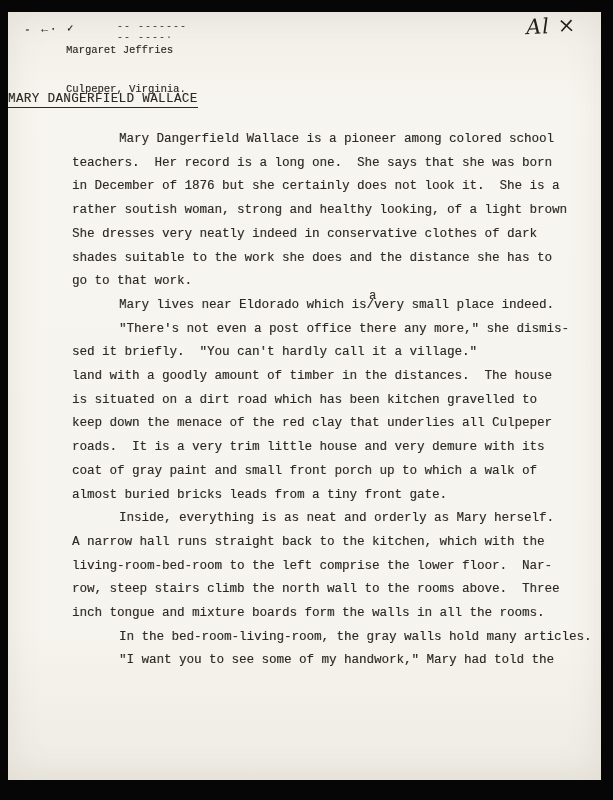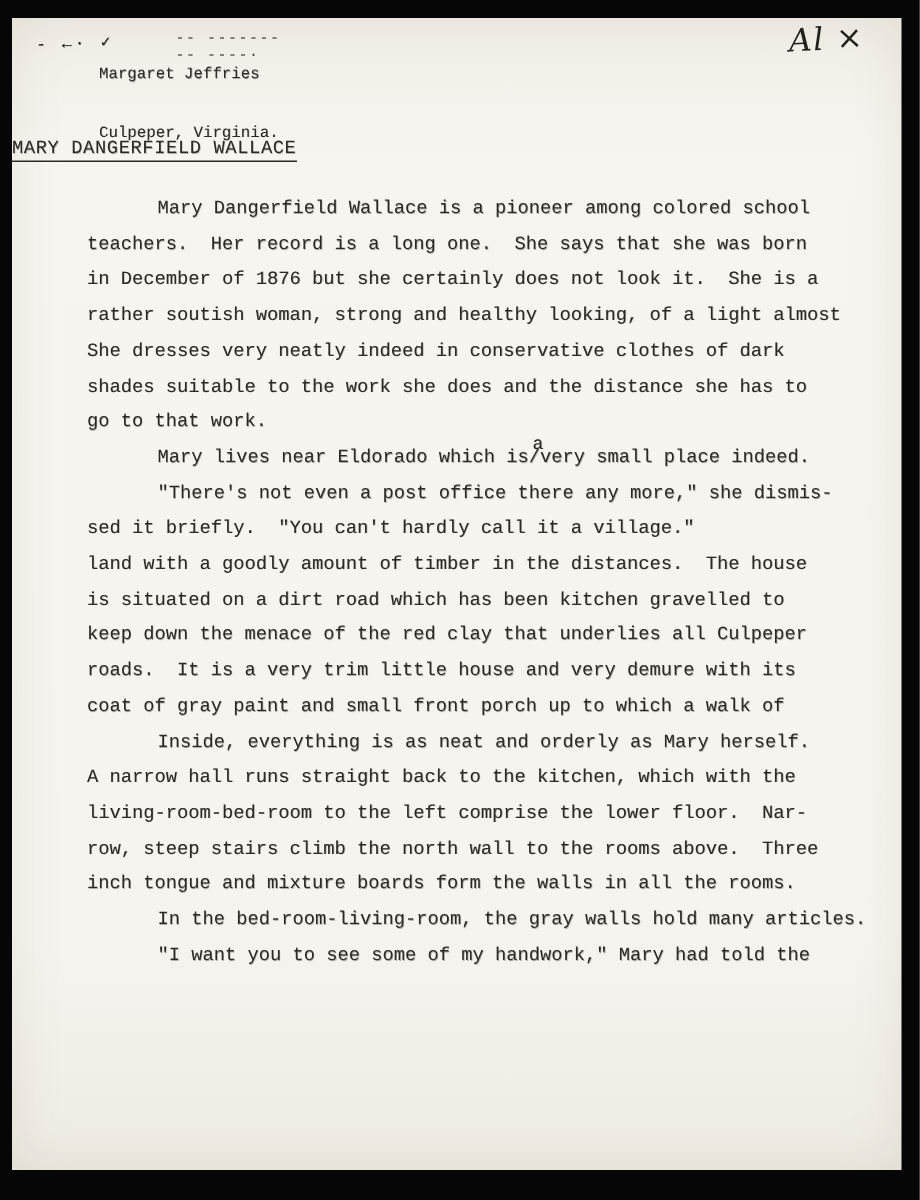--- a/index.html
+++ b/index.html
@@ -49,21 +49,21 @@
   .doc-title{
     position:absolute;left:0;top:80px;width:100%;
     font-size:12.5px;
   }
   .doc-title span{
     border-bottom:1px solid #2d2a25;
     padding-bottom:1px;
     letter-spacing:0.4px;
   }
   .body-text{
-    position:absolute;left:50px;top:116px;
+    position:absolute;left:64px;top:116px;
     width:510px;
     font-size:12.5px;
     line-height:23.7px;
   }
   .line{white-space:pre;}
   .line.indent{padding-left:47px;}
   .ins-wrap{position:relative;}
   .ins-above{
     position:absolute;left:-5px;top:-13px;
     font-size:12px;
@@ -90,32 +90,33 @@
     <div class="corner-mark">Al ×</div>
 
     <div class="doc-title typed">
       <span>MARY DANGERFIELD WALLACE</span>
     </div>
 
     <div class="body-text typed">
         <div class="line indent">Mary Dangerfield Wallace is a pioneer among colored school</div>
         <div class="line">teachers.  Her record is a long one.  She says that she was born</div>
         <div class="line">in December of 1876 but she certainly does not look it.  She is a</div>
-        <div class="line">rather soutish woman, strong and healthy looking, of a light almost</div>
+        <div class="line">rather soutish woman, strong and healthy looking, of a light brown</div>
         <div class="line">She dresses very neatly indeed in conservative clothes of dark</div>
         <div class="line">shades suitable to the work she does and the distance she has to</div>
         <div class="line">go to that work.</div>
         <div class="line indent"><span>Mary lives near Eldorado which is/</span><span class="ins-wrap"><span class="ins-above">a</span>very small place indeed.</span></div>
         <div class="line indent">"There's not even a post office there any more," she dismis-</div>
         <div class="line">sed it briefly.  "You can't hardly call it a village."</div>
         <div class="line">land with a goodly amount of timber in the distances.  The house</div>
         <div class="line">is situated on a dirt road which has been kitchen gravelled to</div>
         <div class="line">keep down the menace of the red clay that underlies all Culpeper</div>
         <div class="line">roads.  It is a very trim little house and very demure with its</div>
         <div class="line">coat of gray paint and small front porch up to which a walk of</div>
+        <div class="line">almost buried bricks leads from a tiny front gate.</div>
         <div class="line indent">Inside, everything is as neat and orderly as Mary herself.</div>
         <div class="line">A narrow hall runs straight back to the kitchen, which with the</div>
         <div class="line">living-room-bed-room to the left comprise the lower floor.  Nar-</div>
         <div class="line">row, steep stairs climb the north wall to the rooms above.  Three</div>
         <div class="line">inch tongue and mixture boards form the walls in all the rooms.</div>
         <div class="line indent">In the bed-room-living-room, the gray walls hold many articles.</div>
         <div class="line indent">"I want you to see some of my handwork," Mary had told the</div>
       </div>
 
   </div>

